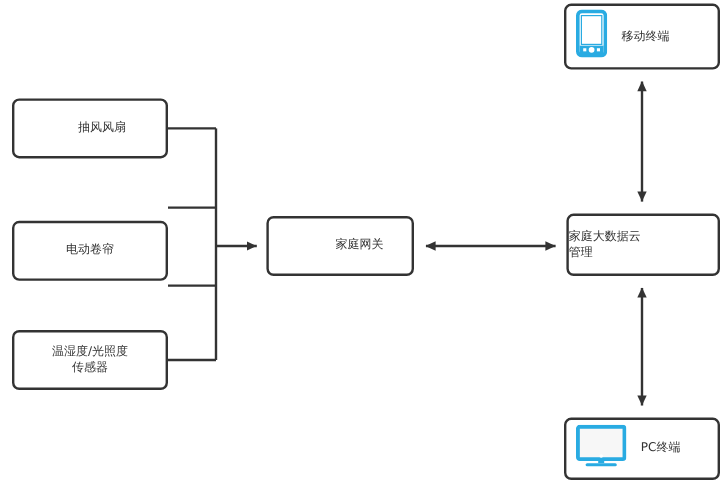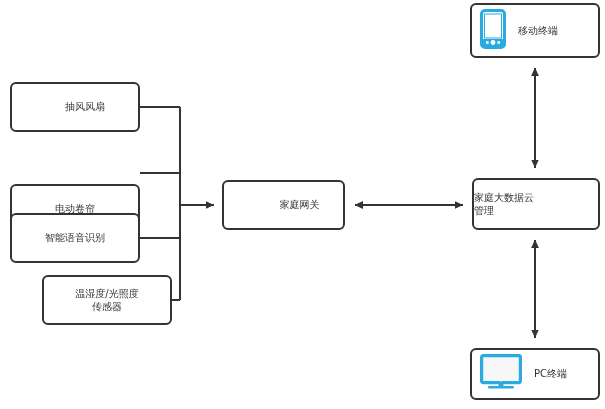--- a/index.html
+++ b/index.html
@@ -35,21 +35,21 @@
     line-height: 1.35;
   }
   .node .label {
     display: block;
     white-space: pre-line;
   }
   
   .dev1 { left: 10px;  top: 82px;  width: 130px; height: 50px; padding-left: 20px; }
   .dev2 { left: 10px;  top: 148px; width: 130px; height: 50px; margin-top: 36px; }
   .dev3 { left: 10px;  top: 213px; width: 130px; height: 50px; }
-  .dev4 { left: 10px;  top: 275px; width: 130px; height: 50px; margin-left: 32px; }
+  .dev4 { left: 10px;  top: 275px; width: 130px; height: 50px; }
   
   .gateway { left: 222px; top: 180px; width: 123px; height: 50px; padding-left: 32px; }
   
   .cloud {
     left: 472px; top: 178px; width: 128px; height: 52px;
     justify-content: flex-start;
     padding-left: 0;
     text-align: left;
   }
   
@@ -107,23 +107,20 @@
   </svg>
 
   <div class="node dev1">
     <span class="label">抽风风扇</span>
   </div>
 
   <div class="node dev2">
     <span class="label">电动卷帘</span>
   </div>
 
-  <div class="node dev3">
-    <span class="label">智能语音识别</span>
-  </div>
 
   <div class="node dev4">
     <span class="label">温湿度/光照度
 传感器</span>
   </div>
 
   <div class="node gateway">
     <span class="label">家庭网关</span>
   </div>
 

